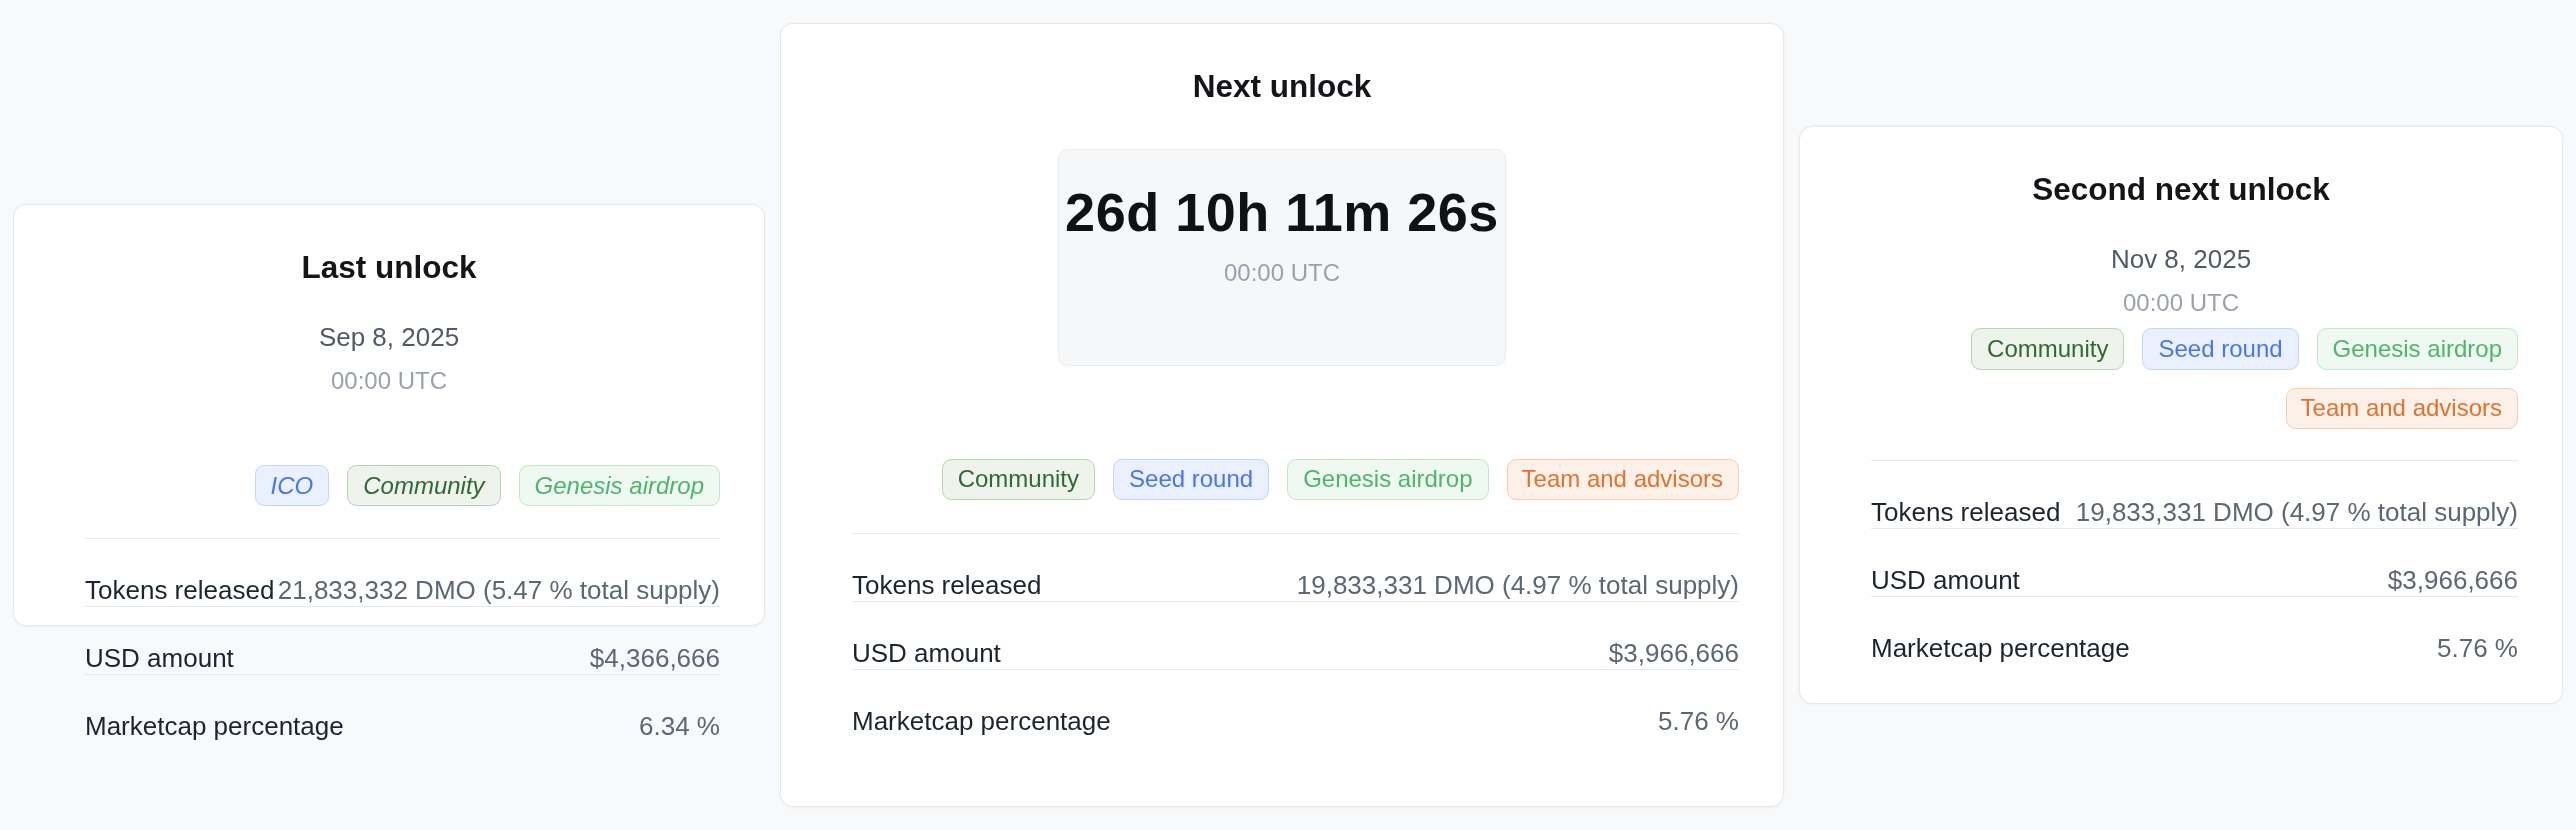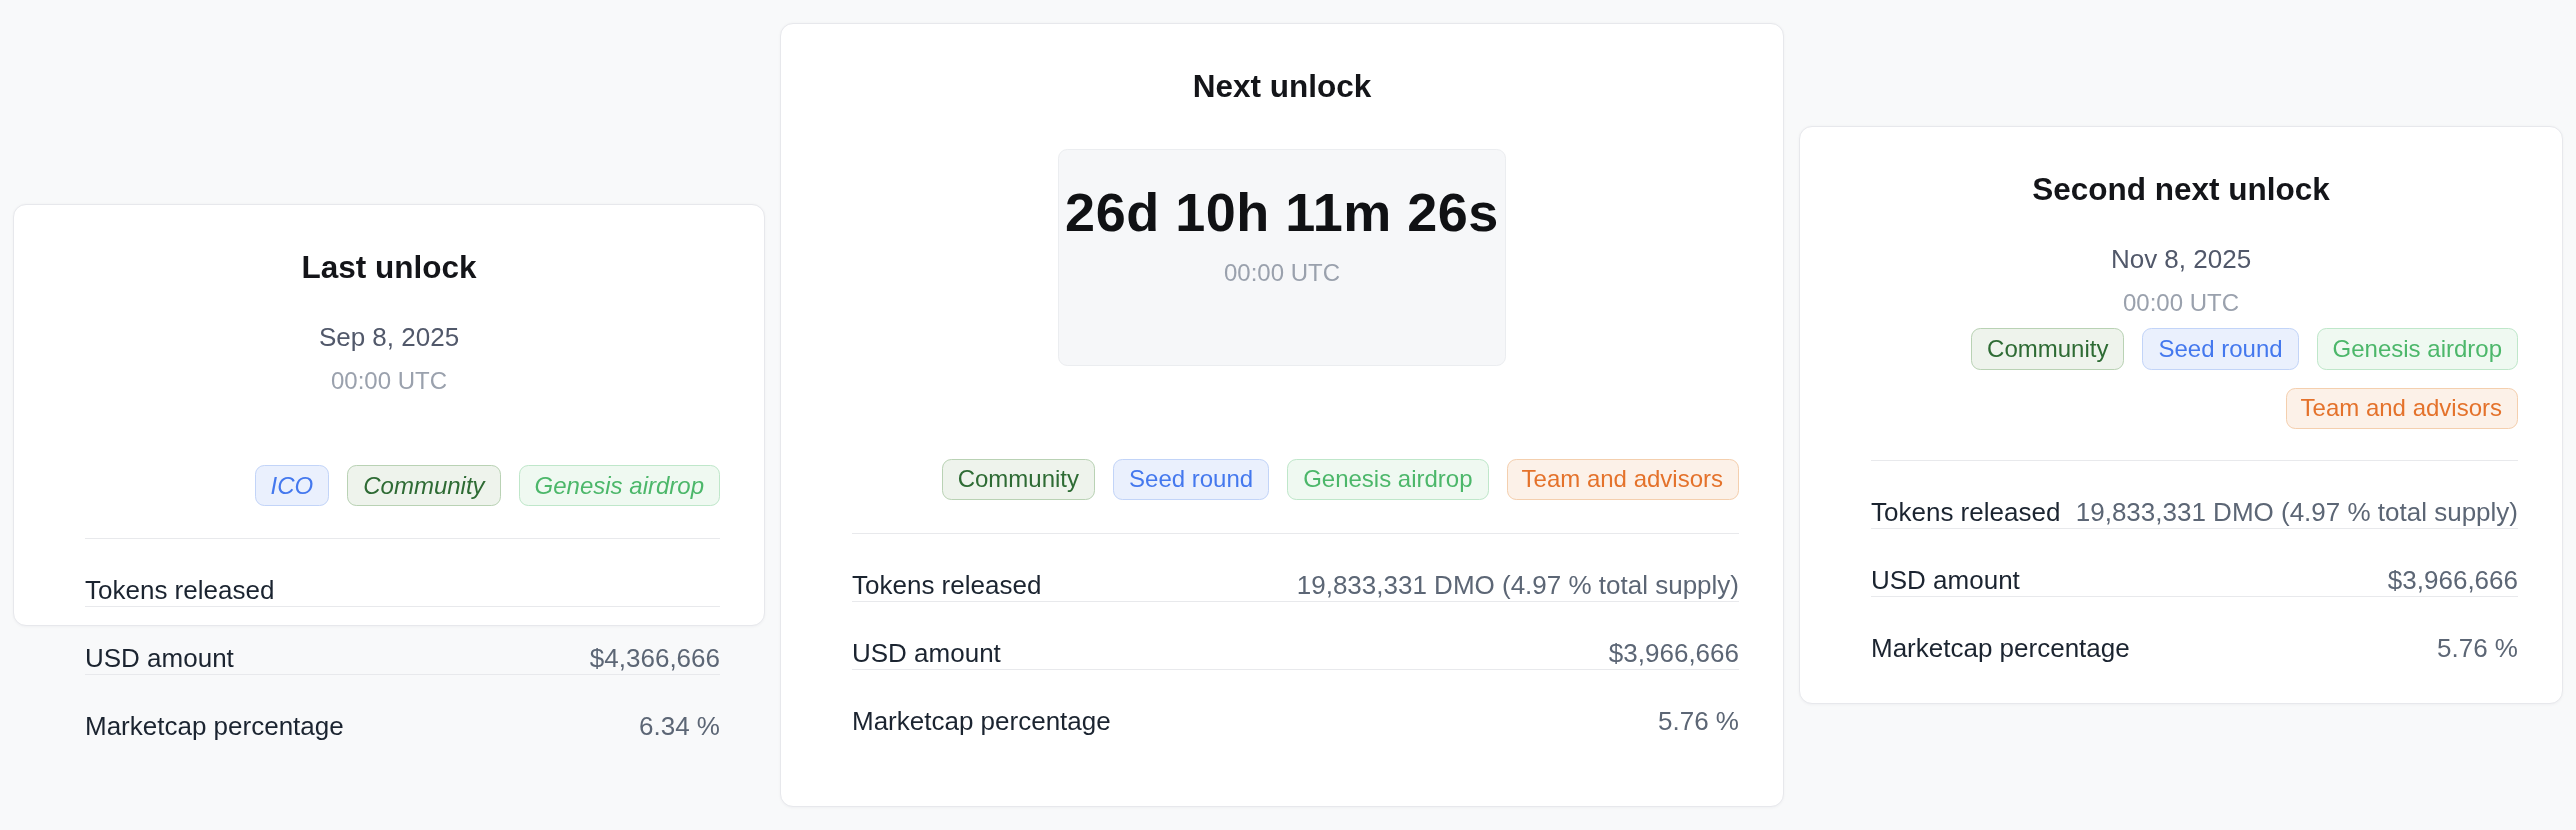--- a/index.html
+++ b/index.html
@@ -131,20 +131,21 @@
     <div class="date">Sep 8, 2025</div>
     <div class="utc">00:00 UTC</div>
     <div class="tags tags-mt-lg">
       <span class="tag" data-color="blue">ICO</span>
       <span class="tag" data-color="green-dark">Community</span>
       <span class="tag" data-color="green">Genesis airdrop</span>
     </div>
     <div class="table">
       <div class="row">
         <span class="row-label">Tokens released</span>
+        <span class="row-value">21,833,332 DMO (5.47 % total supply)</span>
       </div>
       <div class="row">
         <span class="row-label">USD amount</span>
         <span class="row-value">$4,366,666</span>
       </div>
       <div class="row">
         <span class="row-label">Marketcap percentage</span>
         <span class="row-value">6.34 %</span>
       </div>
     </div>

